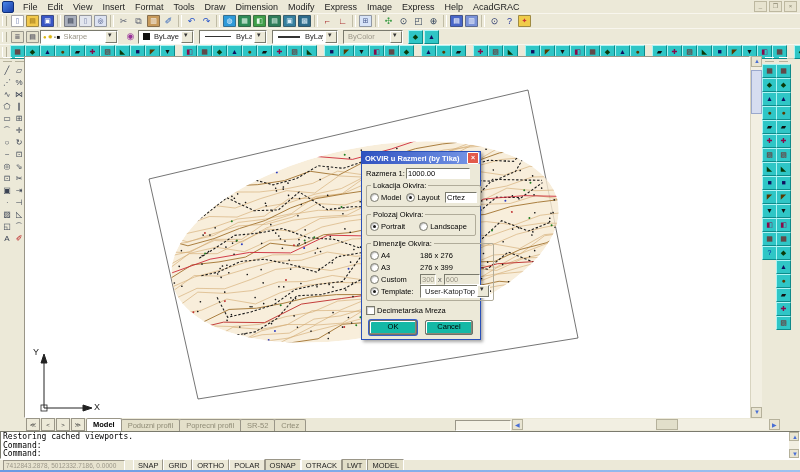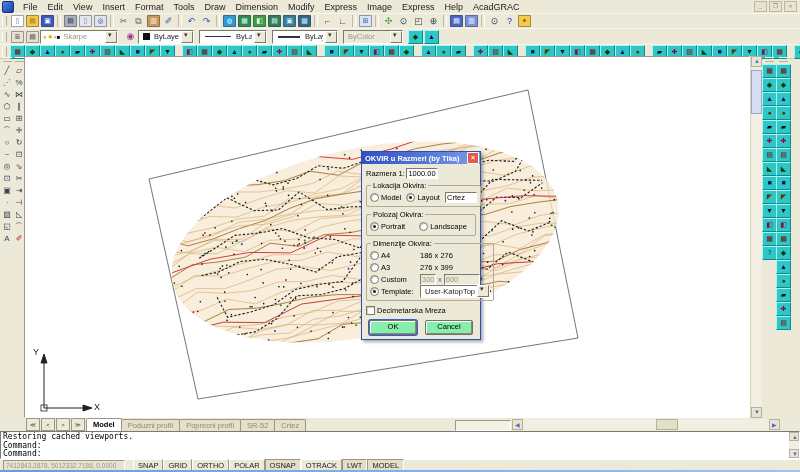--- a/index.html
+++ b/index.html
@@ -92,21 +92,21 @@
   legend{font-size:7.5px;padding:0 2px;margin-left:1px;}
   .radio{display:inline-block;width:7px;height:7px;border-radius:50%;background:#fff;border:1px solid #7a7a6d;box-shadow:inset 1px 1px 1px rgba(0,0,0,.25);position:relative;flex:none;}
   .radio.checked::after{content:"";position:absolute;left:2px;top:2px;width:3px;height:3px;border-radius:50%;background:#1a1a1a;}
   .rlbl{margin:0 5px 0 2px;white-space:nowrap;}
   .chk{display:inline-block;width:7px;height:7px;background:#fff;border:1px solid #7a7a6d;box-shadow:inset 1px 1px 1px rgba(0,0,0,.2);flex:none;}
   .sz{white-space:nowrap;}
   .dimlbl{width:34px;white-space:nowrap;}
   .xsep{margin:0 2px;color:#555;}
   #tpl-dd{width:66px;height:11px;margin:0;}
   #btnrow{display:flex;justify-content:center;gap:8px;margin-top:4px;}
-  .pbtn{height:13px;min-width:34px;padding:0 6px;background:#86efac;border:1px solid #707068;border-radius:2px;box-shadow:inset -1px -1px 0 #8a8878,inset 1px 1px 0 #fff;font-size:7.5px;line-height:12px;text-align:center;}
+  .pbtn{height:13px;min-width:34px;padding:0 6px;background:#14b8a6;border:1px solid #707068;border-radius:2px;box-shadow:inset -1px -1px 0 #8a8878,inset 1px 1px 0 #fff;font-size:7.5px;line-height:12px;text-align:center;}
   .pbtn.default{box-shadow:inset -1px -1px 0 #8a8878,inset 1px 1px 0 #fff,0 0 0 1px #3a5ec8;}
 </style>
 </head>
 <body>
 
 <div id="root">
 
   <div id="menubar">
     <div id="appicon"></div>
     <div id="menu-items" style="display:flex;">
@@ -1030,21 +1030,21 @@
   <div id="bottom-edge"></div>
 
   <div id="dlg">
     <div id="dlg-title">
       <span>OKVIR u Razmeri  (by Tika)</span>
       <span id="dlg-close">×</span>
     </div>
     <div id="dlg-body">
       <div class="drow">
         <span style="width:40px;">Razmera 1:</span>
-        <input class="tin" style="width: 32px; text-align: center;" value="1000.00">
+        <input class="tin" style="width: 64px;" value="1000.00">
       </div>
       <fieldset>
         <legend>Lokacija Okvira:</legend>
         <div class="drow">
           <span class="radio"></span>
           <span class="rlbl">Model</span>
           <span class="radio checked"></span>
           <span class="rlbl">Layout</span>
           <input class="tin" style="width: 32px;" value="Crtez">
         </div>

